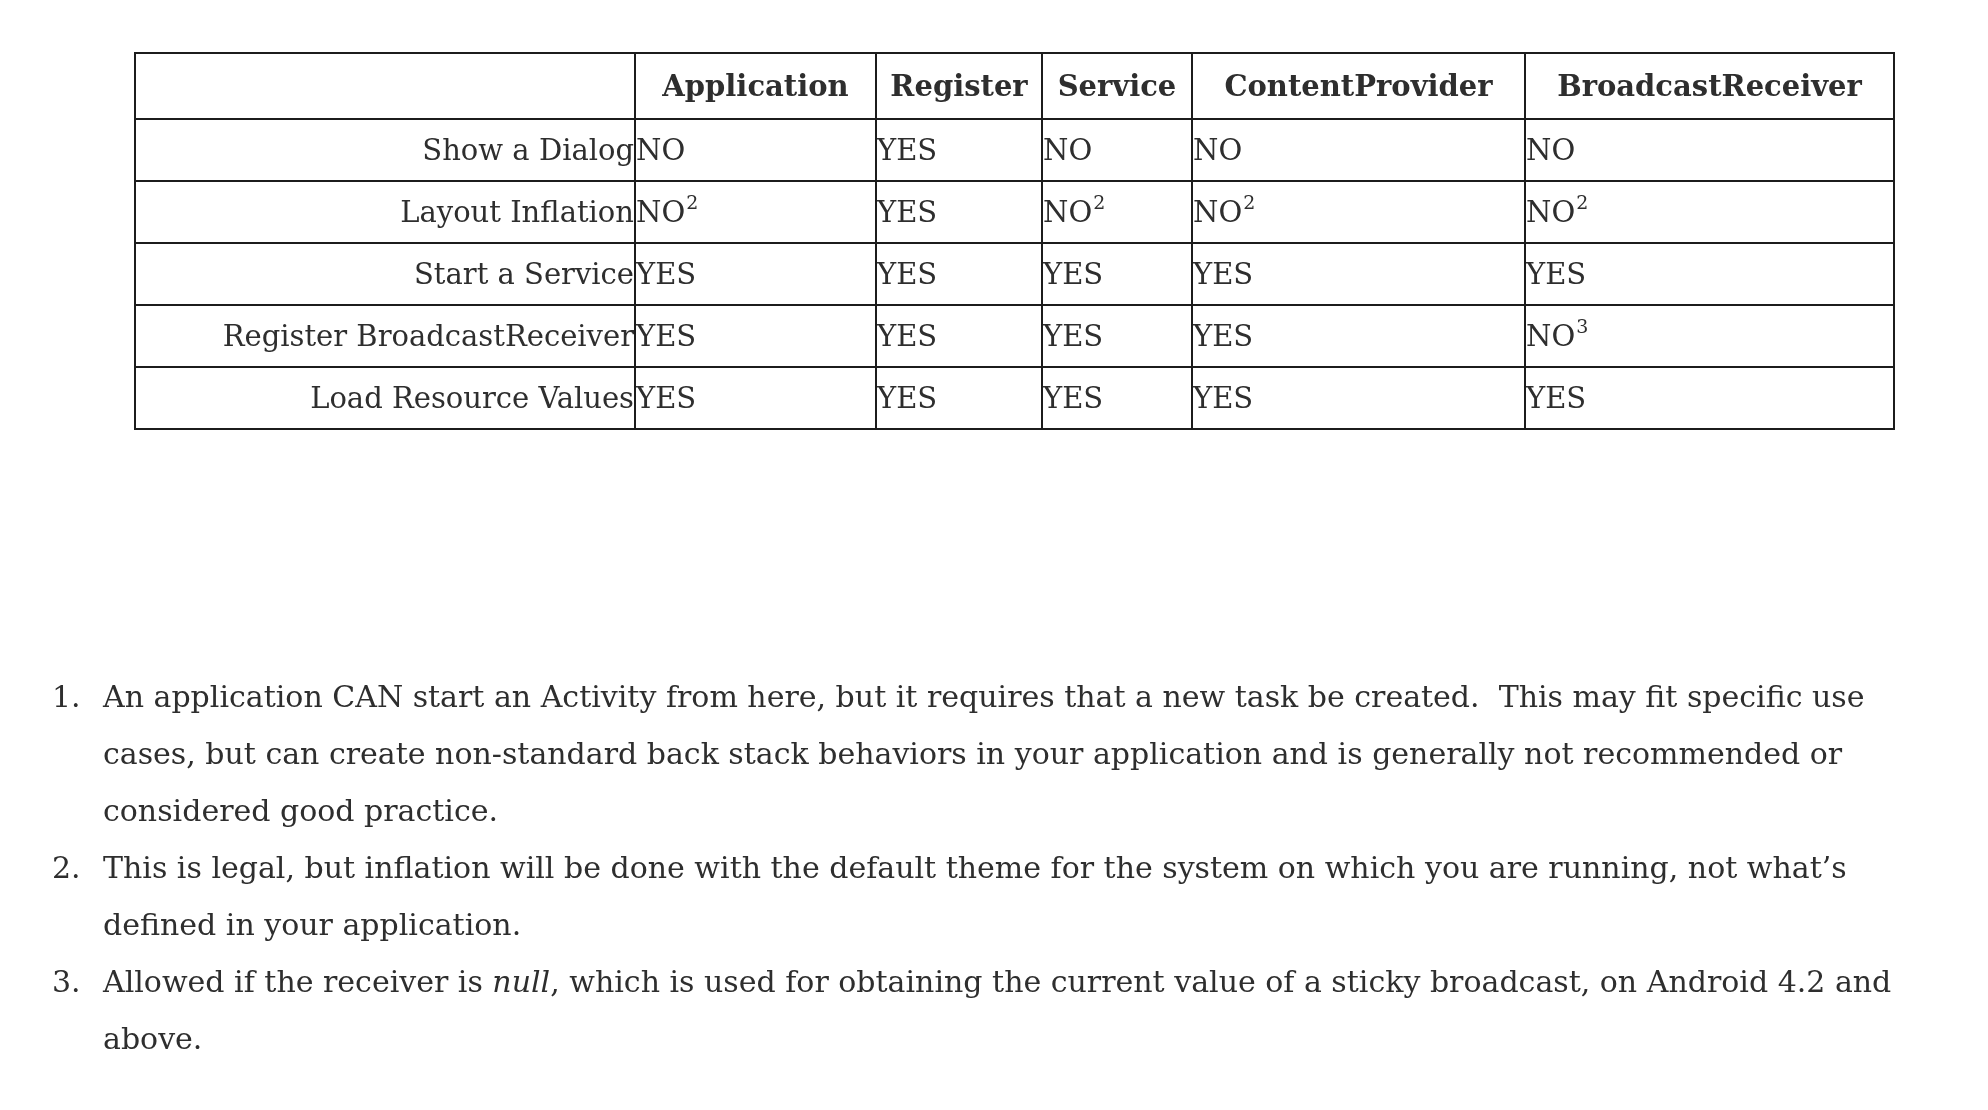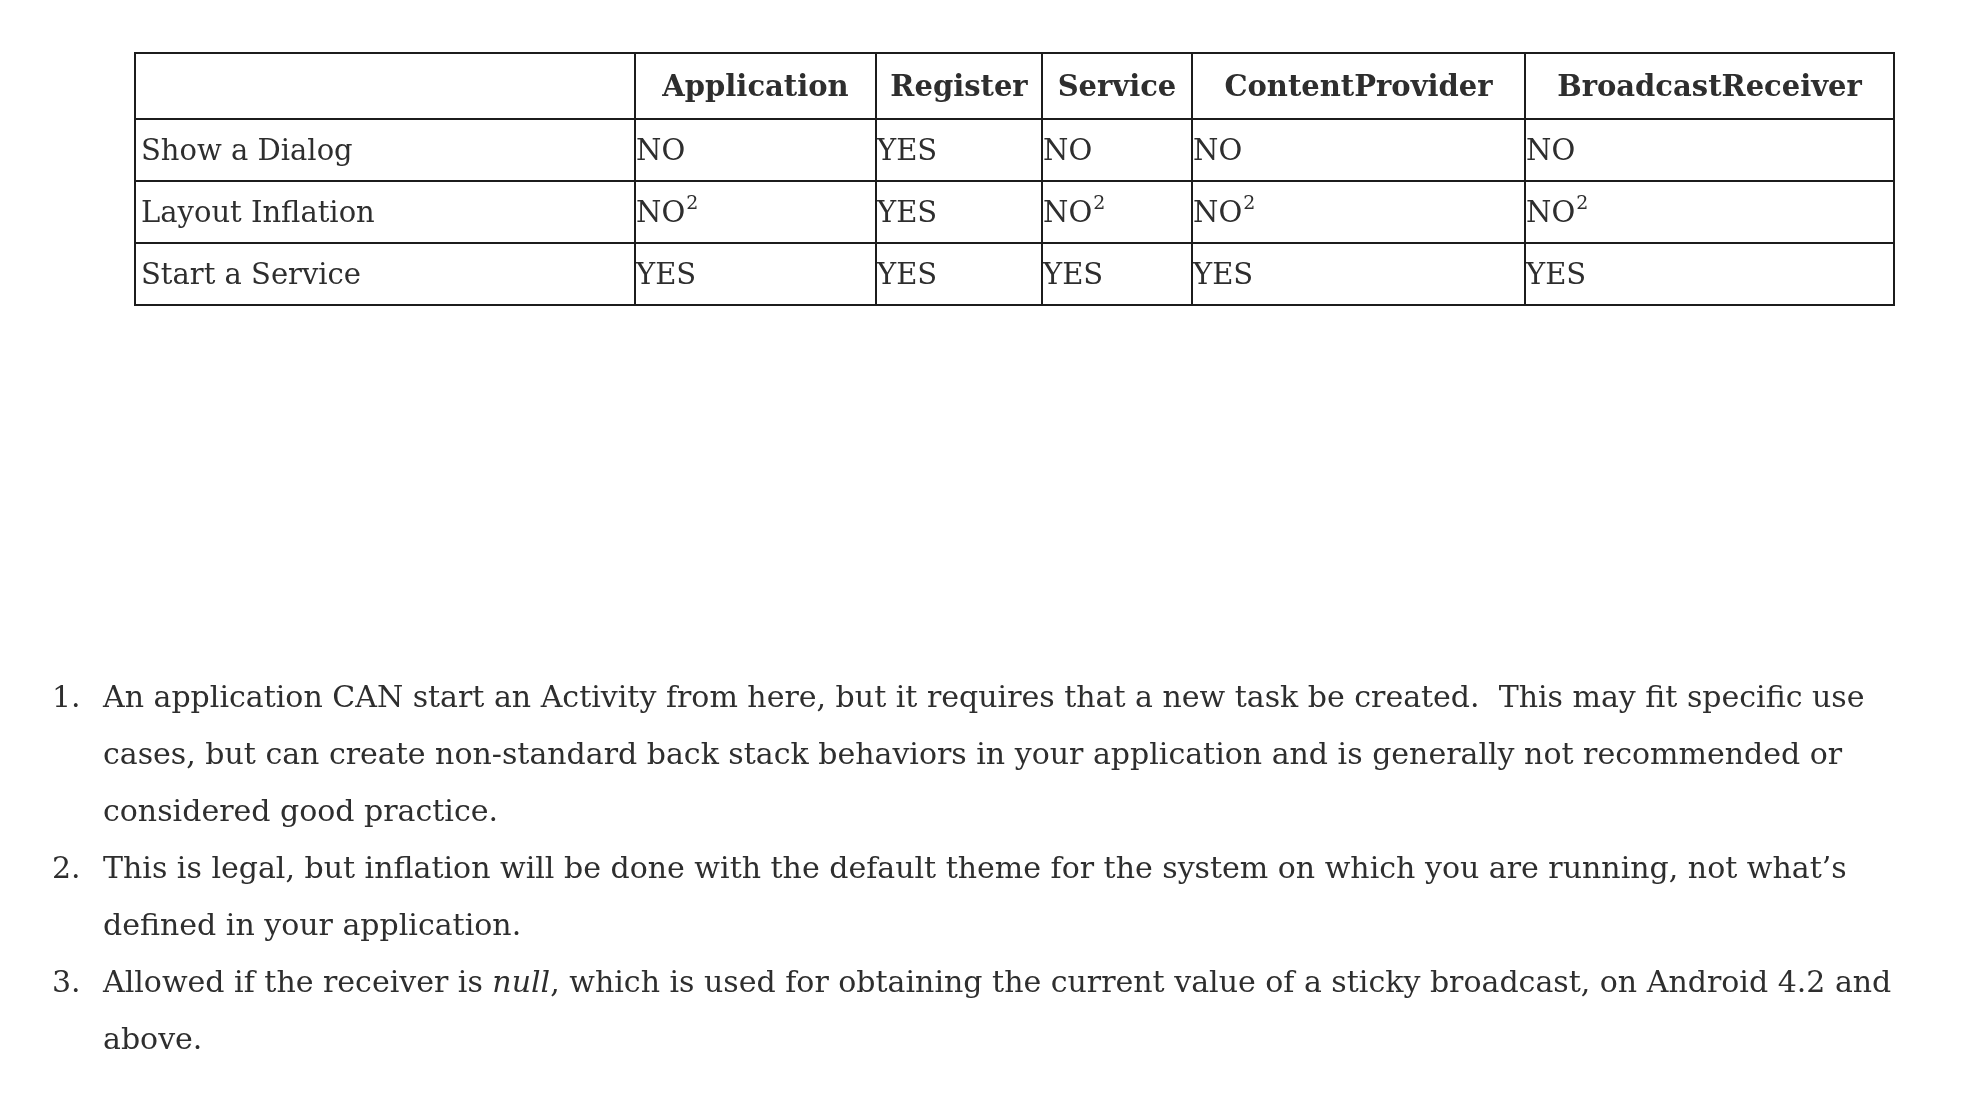--- a/index.html
+++ b/index.html
@@ -37,21 +37,21 @@
   }
   table.cap-table thead th {
     font-weight: bold;
     height: 64px;
   }
   table.cap-table tbody td {
     height: 60px;
     font-weight: normal;
   }
   table.cap-table tbody td.rowlabel {
-    text-align: left;
+    text-align: right;
     padding-left: 5px;
   }
   table.cap-table sup {
     font-size: 19px;
     line-height: 0;
     position: relative;
     top: -2px;
     margin-left: 1px;
   }
 
@@ -129,20 +129,36 @@
         <td><span>NO</span><sup>2</sup></td>
       </tr>
       <tr>
         <td class="rowlabel">Start a Service</td>
         <td><span>YES</span></td>
         <td><span>YES</span></td>
         <td><span>YES</span></td>
         <td><span>YES</span></td>
         <td><span>YES</span></td>
       </tr>
+      <tr>
+        <td class="rowlabel">Register BroadcastReceiver</td>
+        <td><span>YES</span></td>
+        <td><span>YES</span></td>
+        <td><span>YES</span></td>
+        <td><span>YES</span></td>
+        <td><span>NO</span><sup>3</sup></td>
+      </tr>
+      <tr>
+        <td class="rowlabel">Load Resource Values</td>
+        <td><span>YES</span></td>
+        <td><span>YES</span></td>
+        <td><span>YES</span></td>
+        <td><span>YES</span></td>
+        <td><span>YES</span></td>
+      </tr>
     </tbody>
 </table>
 
 <ol class="footnotes">
     <li class="footnote">
       <span class="num">1.</span>
       <div class="ftext"><span>An application CAN start an Activity from here, but it requires that a new task be created.  This may fit specific use cases, but can create non-standard back stack behaviors in your application and is generally not recommended or considered good practice.</span></div>
     </li>
     <li class="footnote">
       <span class="num">2.</span>

